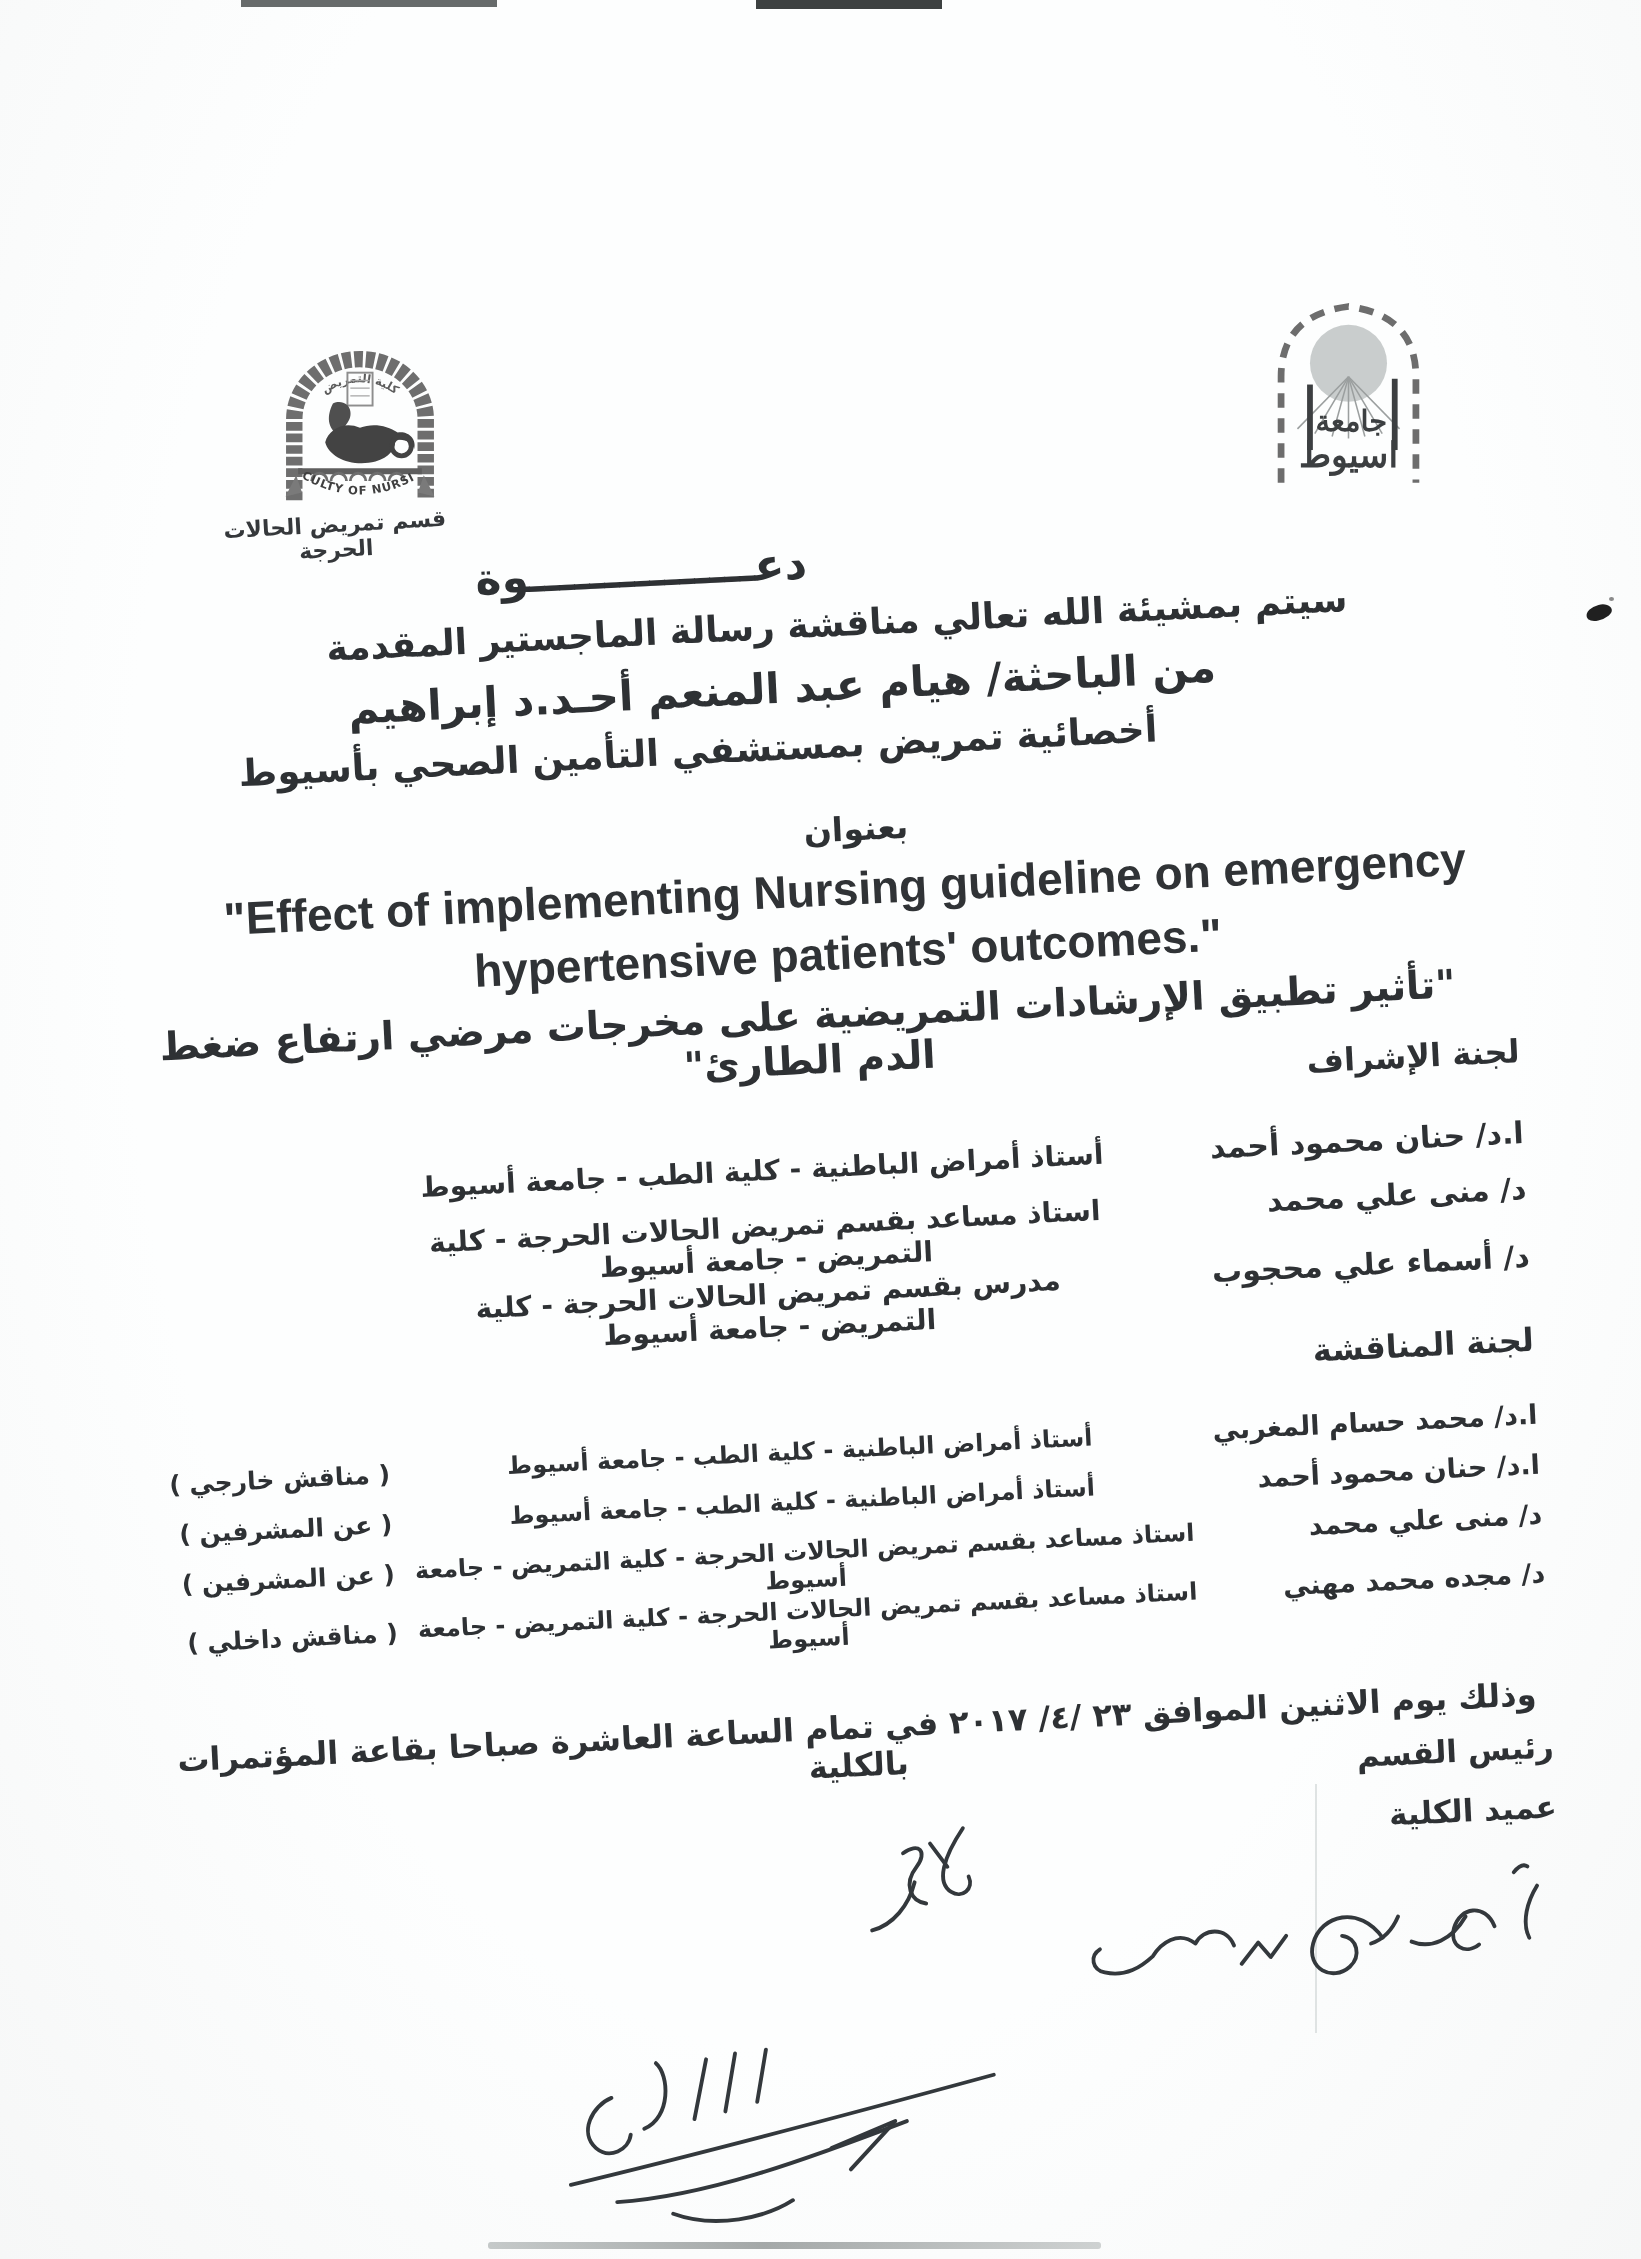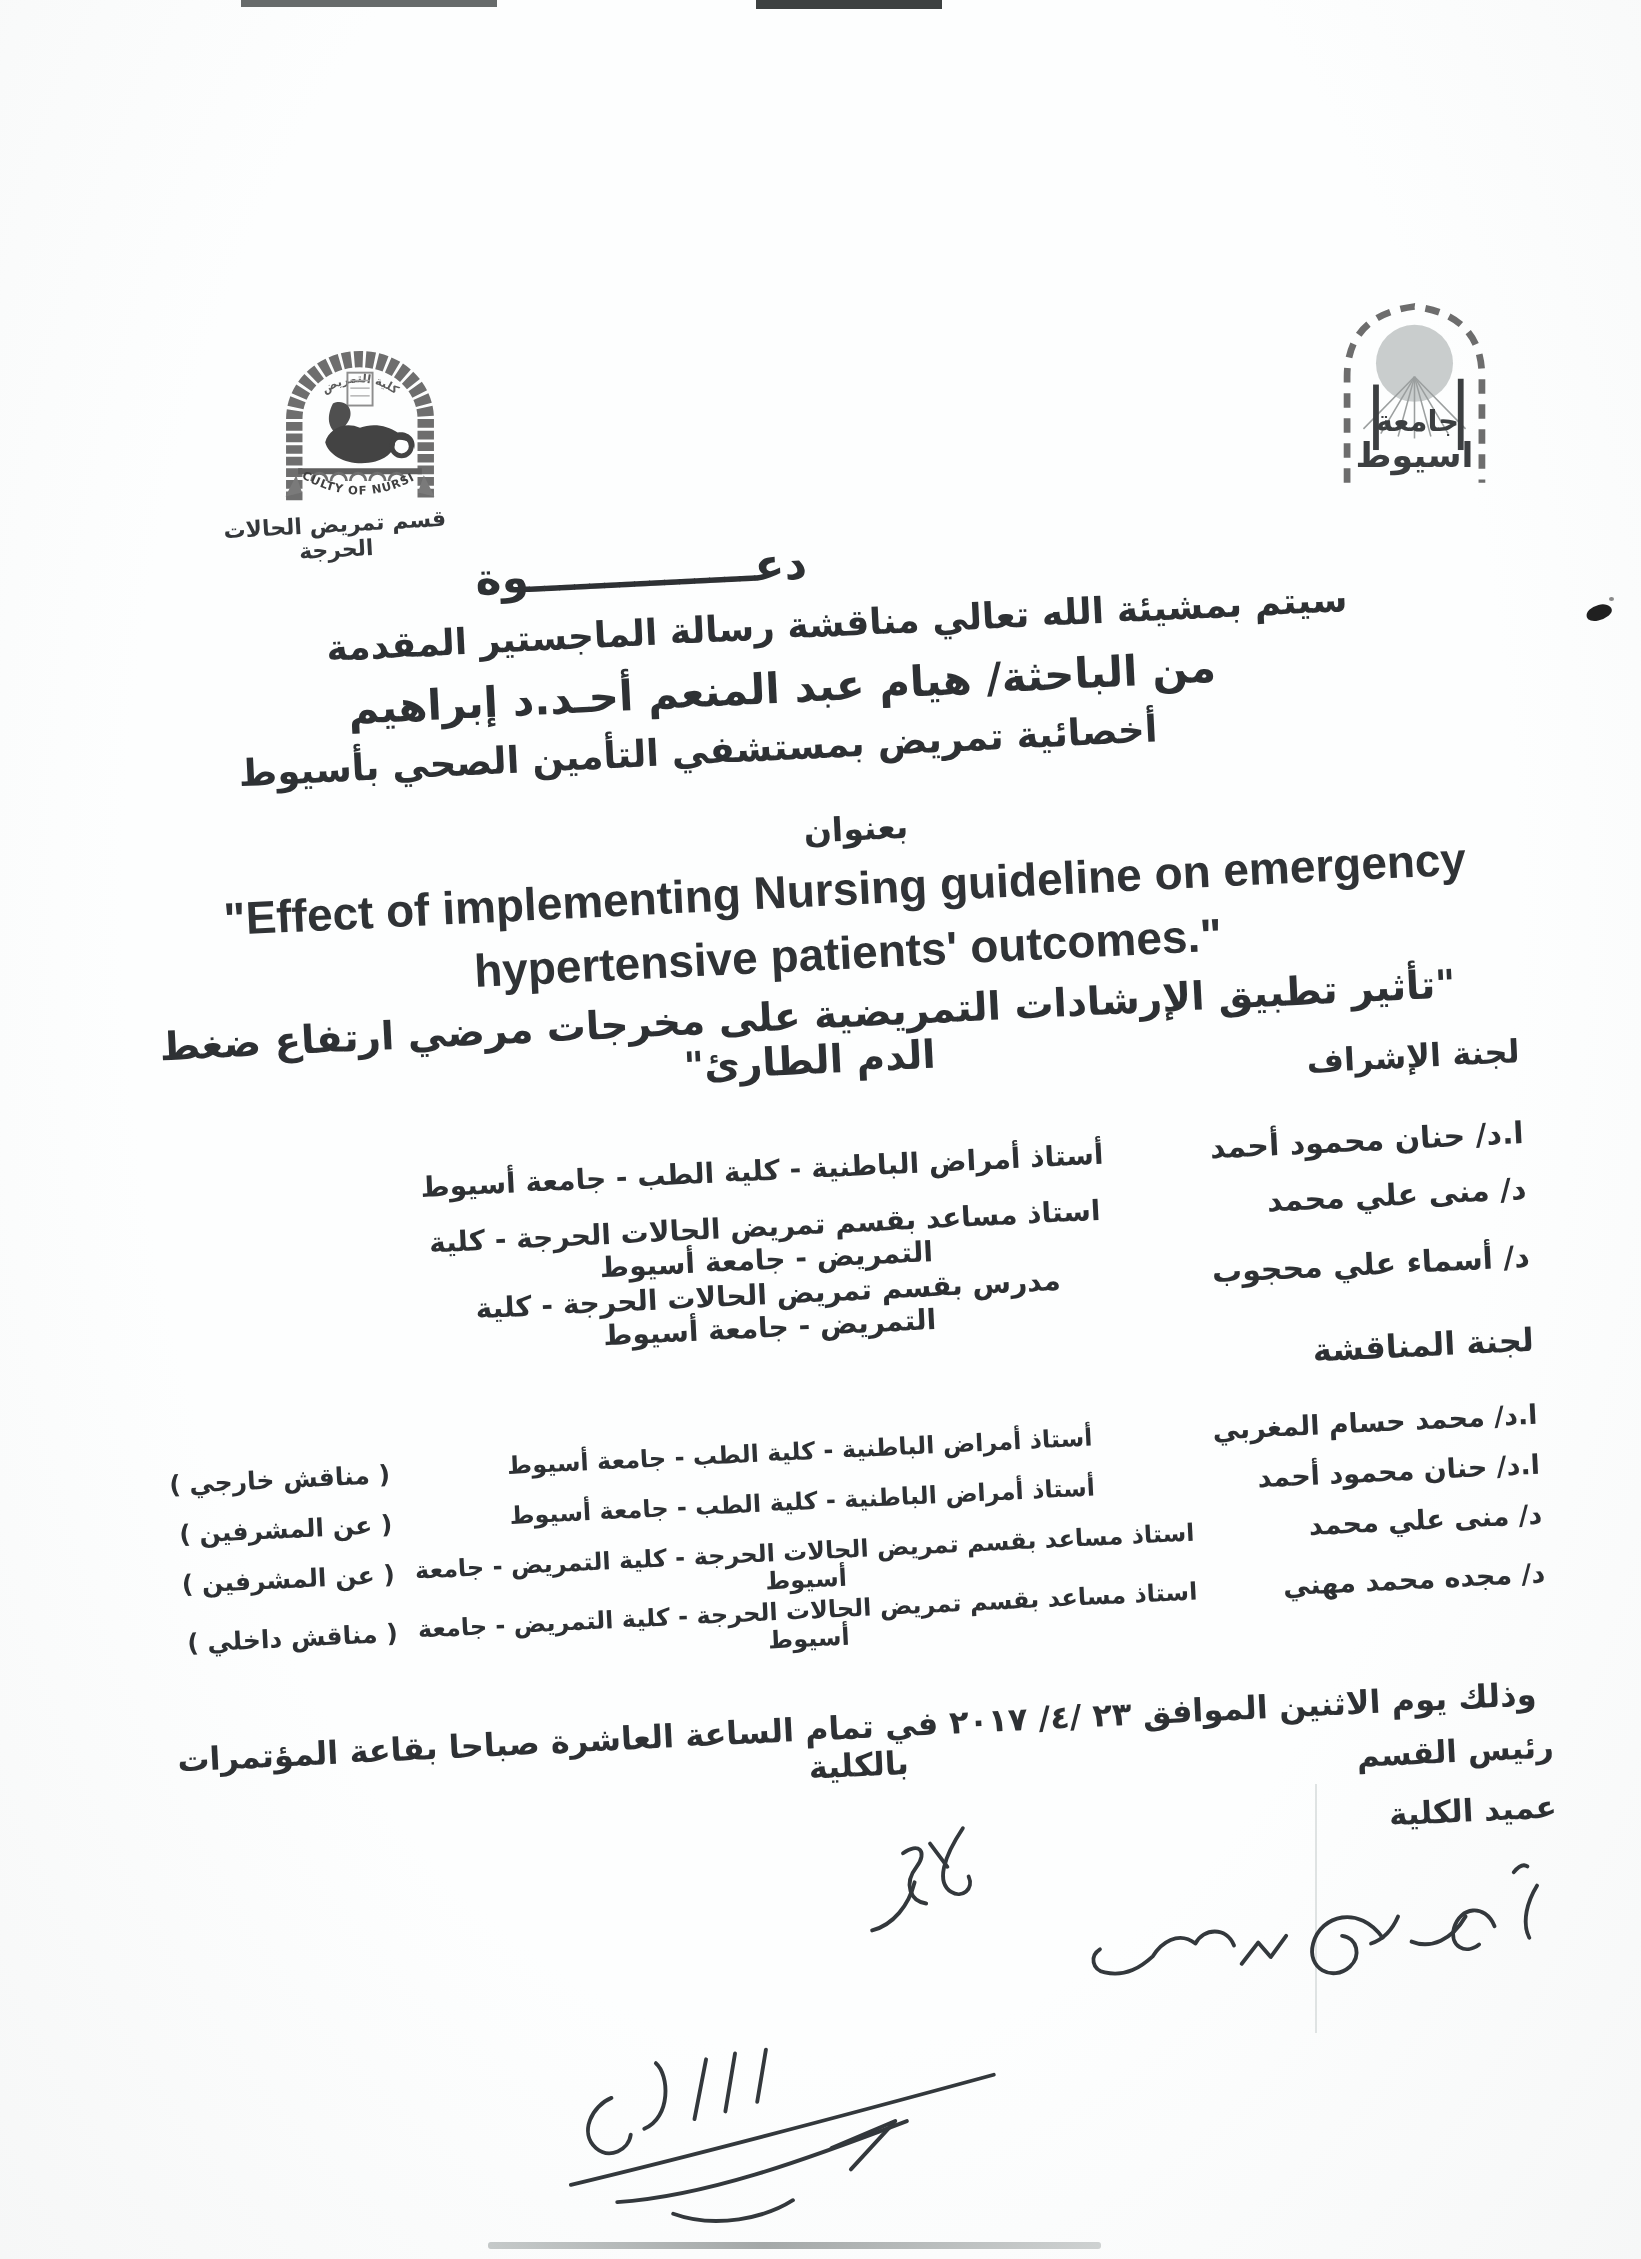--- a/index.html
+++ b/index.html
@@ -14,21 +14,21 @@
   .strip2{position:absolute;left:756px;top:0;width:186px;height:8.7px;background:#3d4141;}
   .bottom-streak{position:absolute;left:488px;top:2242px;width:613px;height:6.8px;border-radius:2.9px;
     background:linear-gradient(90deg,#b7bcbc,#8e9393 45%,#c3c7c7);opacity:.8;}
   .fold-line{position:absolute;left:1315px;top:1784px;width:1.9px;height:249px;background:#dfe3e3;}
   .ink-blot{position:absolute;left:1586px;top:605px;width:26px;height:14.5px;background:#202020;
     border-radius:55% 45% 60% 40% / 60% 50% 50% 40%;transform:rotate(-14deg);}
   .ink-dot{position:absolute;left:1609px;top:597px;width:4.8px;height:3.9px;background:#8a8a8a;border-radius:50%;}
 
   
   .logo-left{position:absolute;left:273px;top:334px;width:174px;height:174px;}
-  .logo-right{position:absolute;left:1323px;top:284px;width:183px;height:203px;}
+  .logo-right{position:absolute;left:1257px;top:284px;width:183px;height:203px;font-family:Liberation Serif, serif;}
   .dept-label{position:absolute;left:210px;top:512px;width:251px;text-align:center;
     font-size:22px;font-weight:bold;transform:rotate(-3.2deg);color:#35383b;}
 
   
   .content{position:absolute;left:135px;top:521px;width:1390px;height:1583px;
     transform:rotate(-2.8deg);transform-origin:734px 657px;}
   .content .abs{position:absolute;left:0;right:0;}
   .ctr{text-align:center;}
   .b{font-weight:bold;}
 

